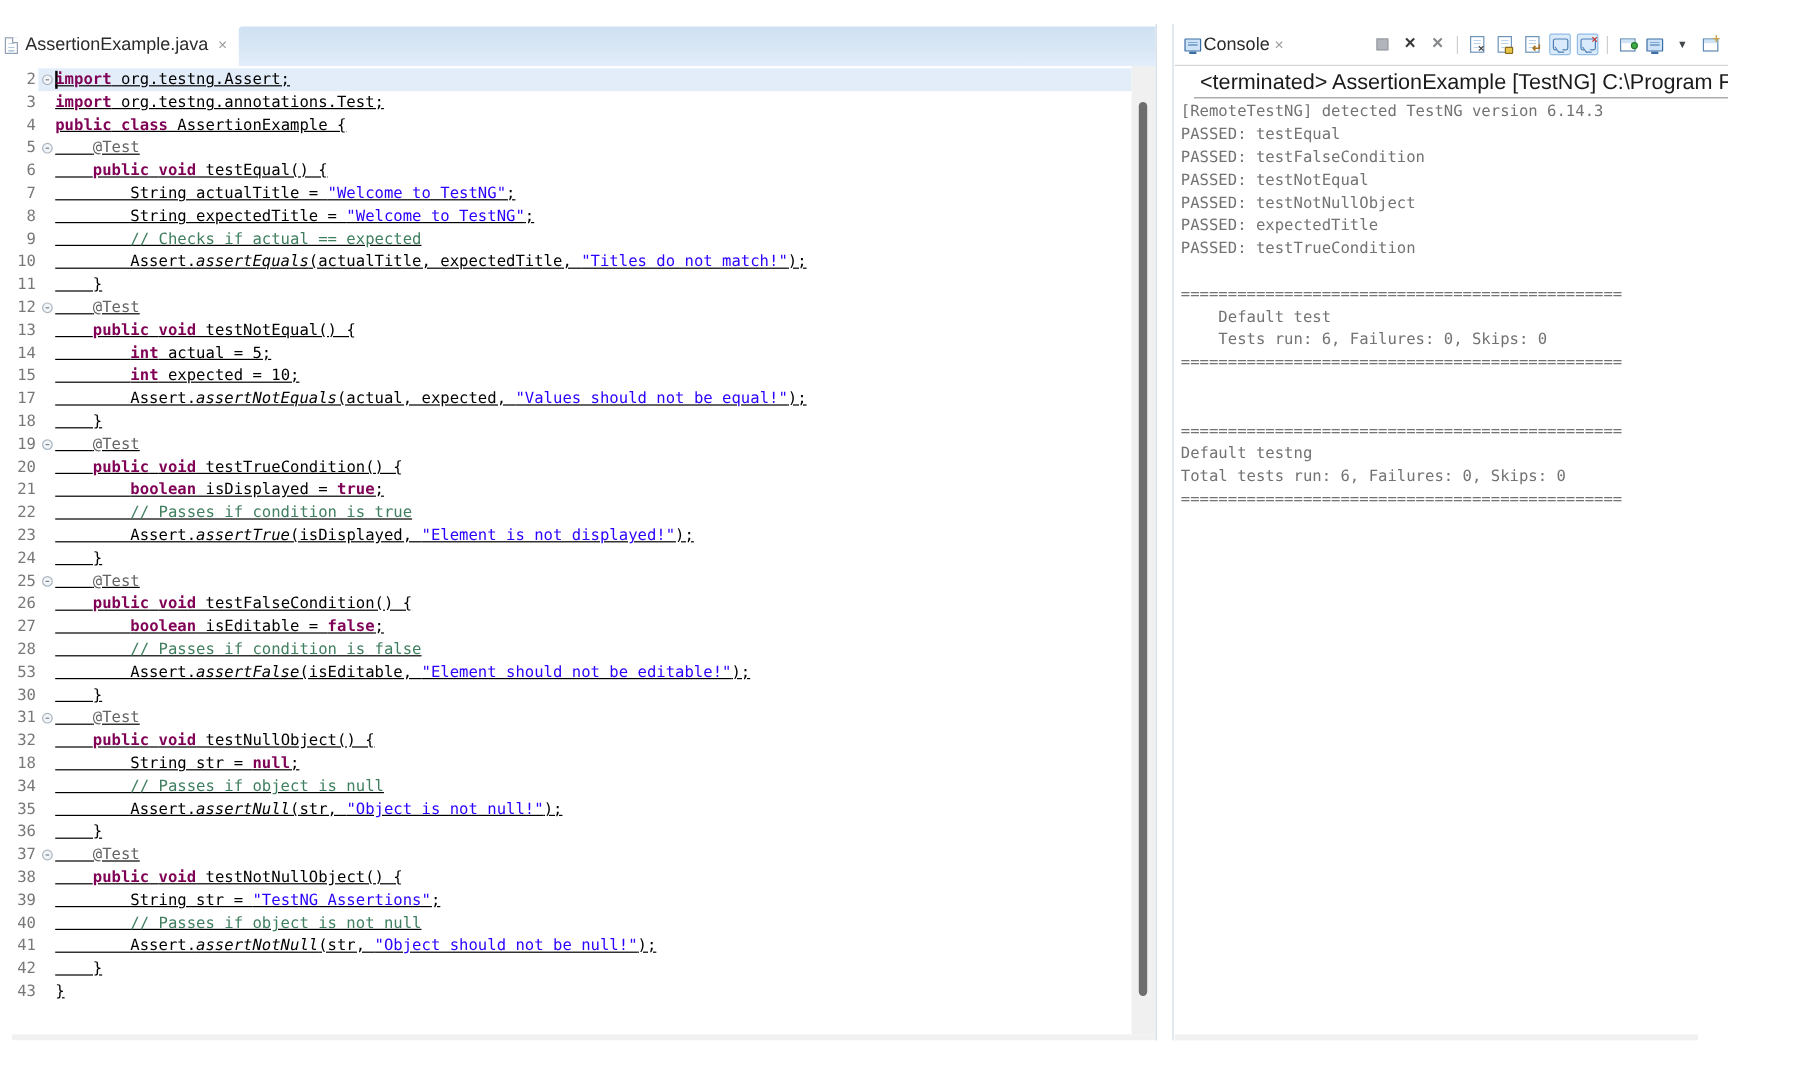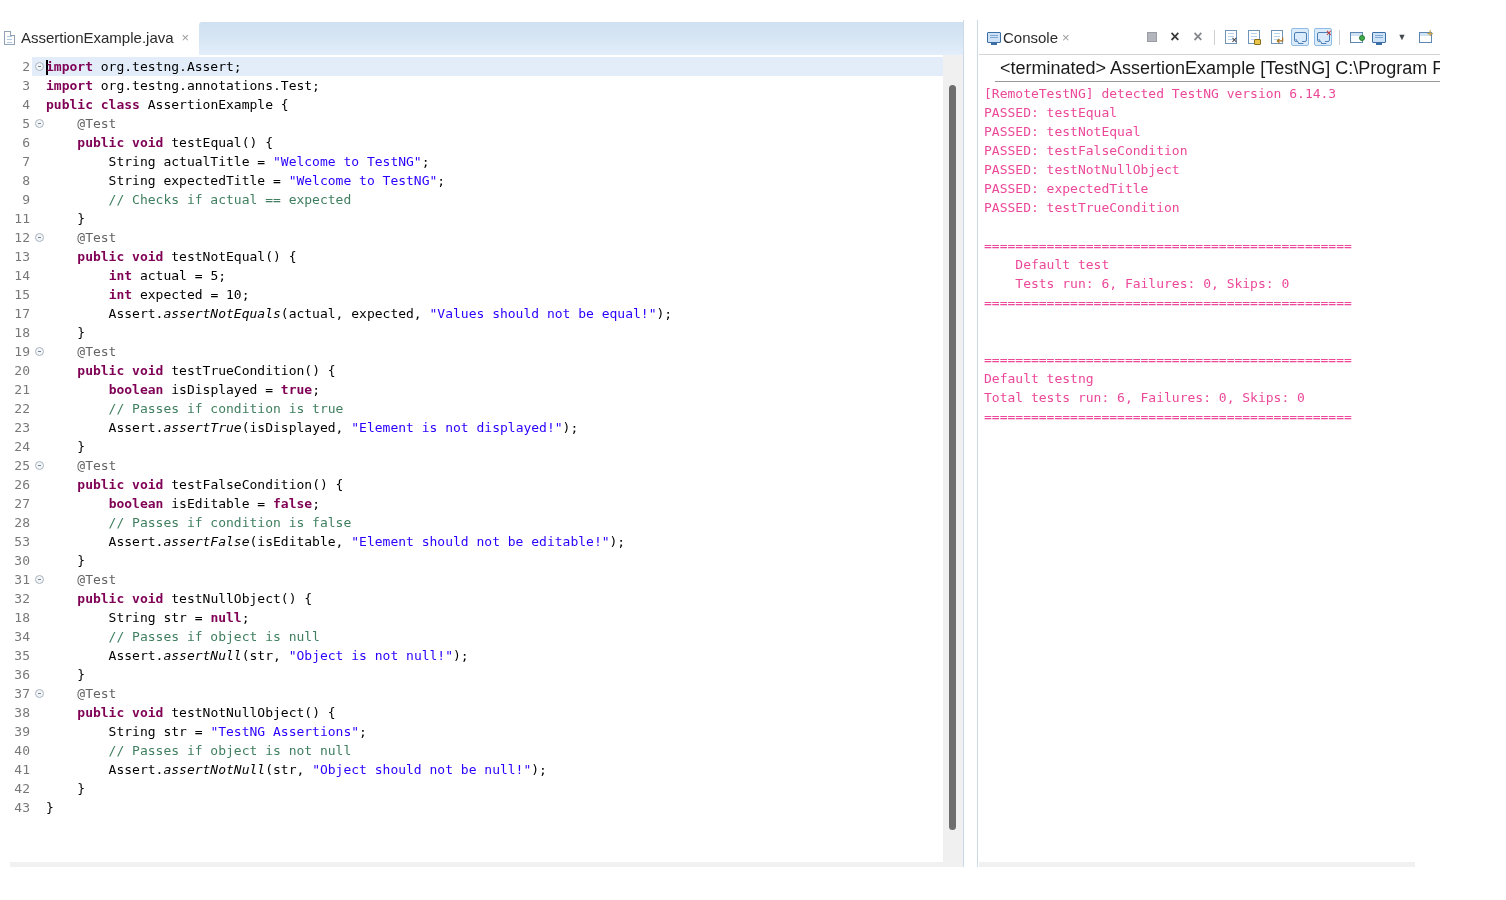--- a/index.html
+++ b/index.html
@@ -20,21 +20,21 @@
      background:repeating-linear-gradient(180deg,#aec6de 0 1px, transparent 1px 3px); }
 
   #editor-content { position:relative; height:812px; overflow:hidden; background:#fff; }
   .lines { padding-top:2px; }
   .code-line { position:relative; height:19px; display:flex; align-items:center; font:13px "DejaVu Sans Mono", monospace; }
   .code-line.cur::before { content:""; position:absolute; left:32px; right:20px; top:0; bottom:0; background:#e3edfa; }
   .ln { position:relative; width:32px; padding-right:2px; text-align:right; color:#787878; font:13px "DejaVu Sans Mono", monospace; flex:0 0 auto; }
   .fold { position:relative; width:14px; flex:0 0 auto; display:flex; align-items:center; justify-content:center; }
   .fold-dot { width:9px; height:9px; border-radius:50%; border:1px solid #a9b4bf; background:#f3f6f9; position:relative; }
   .fold-dot::after { content:""; position:absolute; left:2px; right:2px; top:3px; border-top:1px solid #77828c; }
-  .code-text { position:relative; white-space:pre; }
+  .code-text { position:relative; white-space:pre;text-decoration:underline; }
   .tk-k { color:#7f0055; font-weight:bold; }
   .tk-p { color:#000000; }
   .tk-s { color:#2a00ff; }
   .tk-c { color:#3f7f5f; }
   .tk-a { color:#646464; }
   .tk-m { color:#000000; font-style:italic; }
   .cursor { display:inline-block; width:2px; height:15px; background:#000; vertical-align:middle; margin-right:-2px; }
 
   .v-scroll-track { position:absolute; top:0; right:0; width:20px; height:807px; background:#f0f0f0; }
   .v-scroll-thumb { position:absolute; top:30px; left:6px; width:7px; height:745px; background:#6e6e6e; border-radius:4px; }
@@ -69,21 +69,21 @@
   .bubble::after { content:""; position:absolute; left:2px; bottom:-3px; width:4px; height:4px; background:#d9eafc; border-left:1px solid #4d7fb5; border-bottom:1px solid #4d7fb5; transform:skewX(35deg); }
   .badge-redx { right:-3px; top:-4px; font-size:9px; color:#c43c35; }
   .win { position:relative; width:13px; height:11px; border:1px solid #5d87b0; background:#fff; }
   .win::before { content:""; position:absolute; left:0; right:0; top:0; height:3px; background:#cfe3f5; }
   .badge-pin { right:-3px; top:2px; width:6px; height:6px; border-radius:50%; background:#3fae49; border:1px solid #257a2e; }
   .badge-plus { right:-3px; top:-5px; font-size:11px; color:#caa44a; }
   .dd-arrow { font-size:9px; color:#43484c; }
 
   .con-desc { height:27px; display:flex; align-items:center; padding-left:5px; font-size:18px; color:#1a1a1a; border-bottom:1px solid #989898; white-space:nowrap; overflow:hidden; background:#fff;margin-left:16px; }
   #console-output { padding:4px 0 0 5px; }
-  .con-line { height:19px; font:13px "DejaVu Sans Mono", monospace; color:#ec4899; white-space:pre; }
+  .con-line { height:19px; font:13px "DejaVu Sans Mono", monospace; color:#737373; white-space:pre; }
 </style>
 </head>
 <body>
 
 <div id="editor-pane" class="pane">
   <div class="tabstrip">
     <div class="ed-tab">
       <span class="file-icon"></span>
       <span class="tab-label">AssertionExample.java</span>
       <span class="tab-close">×</span>
@@ -130,20 +130,25 @@
           <span class="ln">8</span>
           <span class="fold"></span>
           <span class="code-text"><span class="tk-p">        String expectedTitle = </span><span class="tk-s">"Welcome to TestNG"</span><span class="tk-p">;</span></span>
         </div>
         <div class="code-line">
           <span class="ln">9</span>
           <span class="fold"></span>
           <span class="code-text"><span class="tk-c">        // Checks if actual == expected</span></span>
         </div>
         <div class="code-line">
+          <span class="ln">10</span>
+          <span class="fold"></span>
+          <span class="code-text"><span class="tk-p">        Assert.</span><span class="tk-m">assertEquals</span><span class="tk-p">(actualTitle, expectedTitle, </span><span class="tk-s">"Titles do not match!"</span><span class="tk-p">);</span></span>
+        </div>
+        <div class="code-line">
           <span class="ln">11</span>
           <span class="fold"></span>
           <span class="code-text"><span class="tk-p">    }</span></span>
         </div>
         <div class="code-line">
           <span class="ln">12</span>
           <span class="fold">
             <span class="fold-dot"></span>
           </span>
           <span class="code-text"><span class="tk-p">    </span><span class="tk-a">@Test</span></span>
@@ -373,22 +378,22 @@
           <span class="win">
             <span class="badge badge-plus">+</span>
           </span>
         </span>
     </div>
   </div>
   <div class="con-desc">&lt;terminated&gt; AssertionExample [TestNG] C:\Program Files\Java\</div>
   <div id="console-output">
       <div class="con-line">[RemoteTestNG] detected TestNG version 6.14.3</div>
       <div class="con-line">PASSED: testEqual</div>
+      <div class="con-line">PASSED: testFalseCondition</div>
       <div class="con-line">PASSED: testNotEqual</div>
-      <div class="con-line">PASSED: testFalseCondition</div>
       <div class="con-line">PASSED: testNotNullObject</div>
       <div class="con-line">PASSED: expectedTitle</div>
       <div class="con-line">PASSED: testTrueCondition</div>
       <div class="con-line">&nbsp;</div>
       <div class="con-line">===============================================</div>
       <div class="con-line">    Default test</div>
       <div class="con-line">    Tests run: 6, Failures: 0, Skips: 0</div>
       <div class="con-line">===============================================</div>
       <div class="con-line">&nbsp;</div>
       <div class="con-line">&nbsp;</div>

